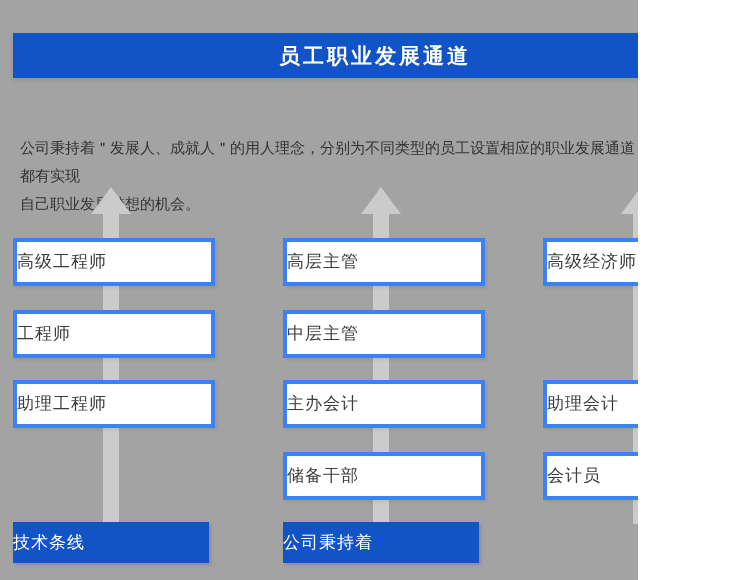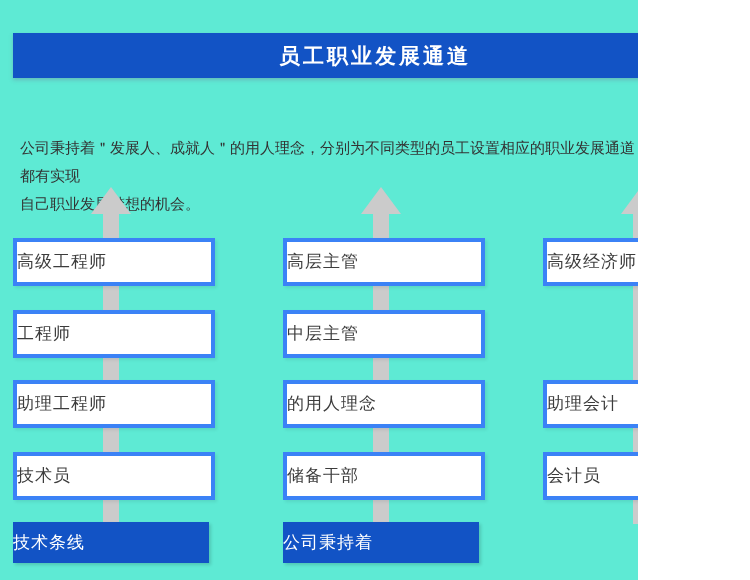--- a/index.html
+++ b/index.html
@@ -4,21 +4,21 @@
 <style>
   html, body {
     margin: 0;
     padding: 0;
     font-family: "Liberation Sans", sans-serif;
   }
   .page {
     position: relative;
     width: 638px;
     height: 580px;
-    background: #5eead4;
+    background: #a3a3a3;
     overflow: hidden;
   }
   .banner {
     position: absolute;
     left: 13px;
     top: 33px;
     width: 724px;
     height: 45px;
     background: #1253c5;
     color: #ffffff;
@@ -116,30 +116,29 @@
     <div>公司秉持着＂发展人、成就人＂的用人理念，分别为不同类型的员工设置相应的职业发展通道，让每位员工都有实现</div>
     <div>自己职业发展梦想的机会。</div>
   </div>
 
   <div class="col c0">
     <div class="arrowhead"></div>
     <div class="stem"></div>
     <div class="level l0">高级工程师</div>
     <div class="level l1">工程师</div>
     <div class="level l2">助理工程师</div>
-    <div class="level l3">技术员</div>
     <div class="cat">技术条线</div>
   </div>
 
   <div class="col c1">
     <div class="arrowhead"></div>
     <div class="stem"></div>
     <div class="level l0">高层主管</div>
     <div class="level l1">中层主管</div>
-    <div class="level l2">的用人理念</div>
+    <div class="level l2">主办会计</div>
     <div class="level l3">储备干部</div>
     <div class="cat">公司秉持着</div>
   </div>
 
   <div class="col c2">
     <div class="arrowhead"></div>
     <div class="stem"></div>
     <div class="level l0">高级经济师</div>
     <div class="level l2">助理会计</div>
     <div class="level l3">会计员</div>

